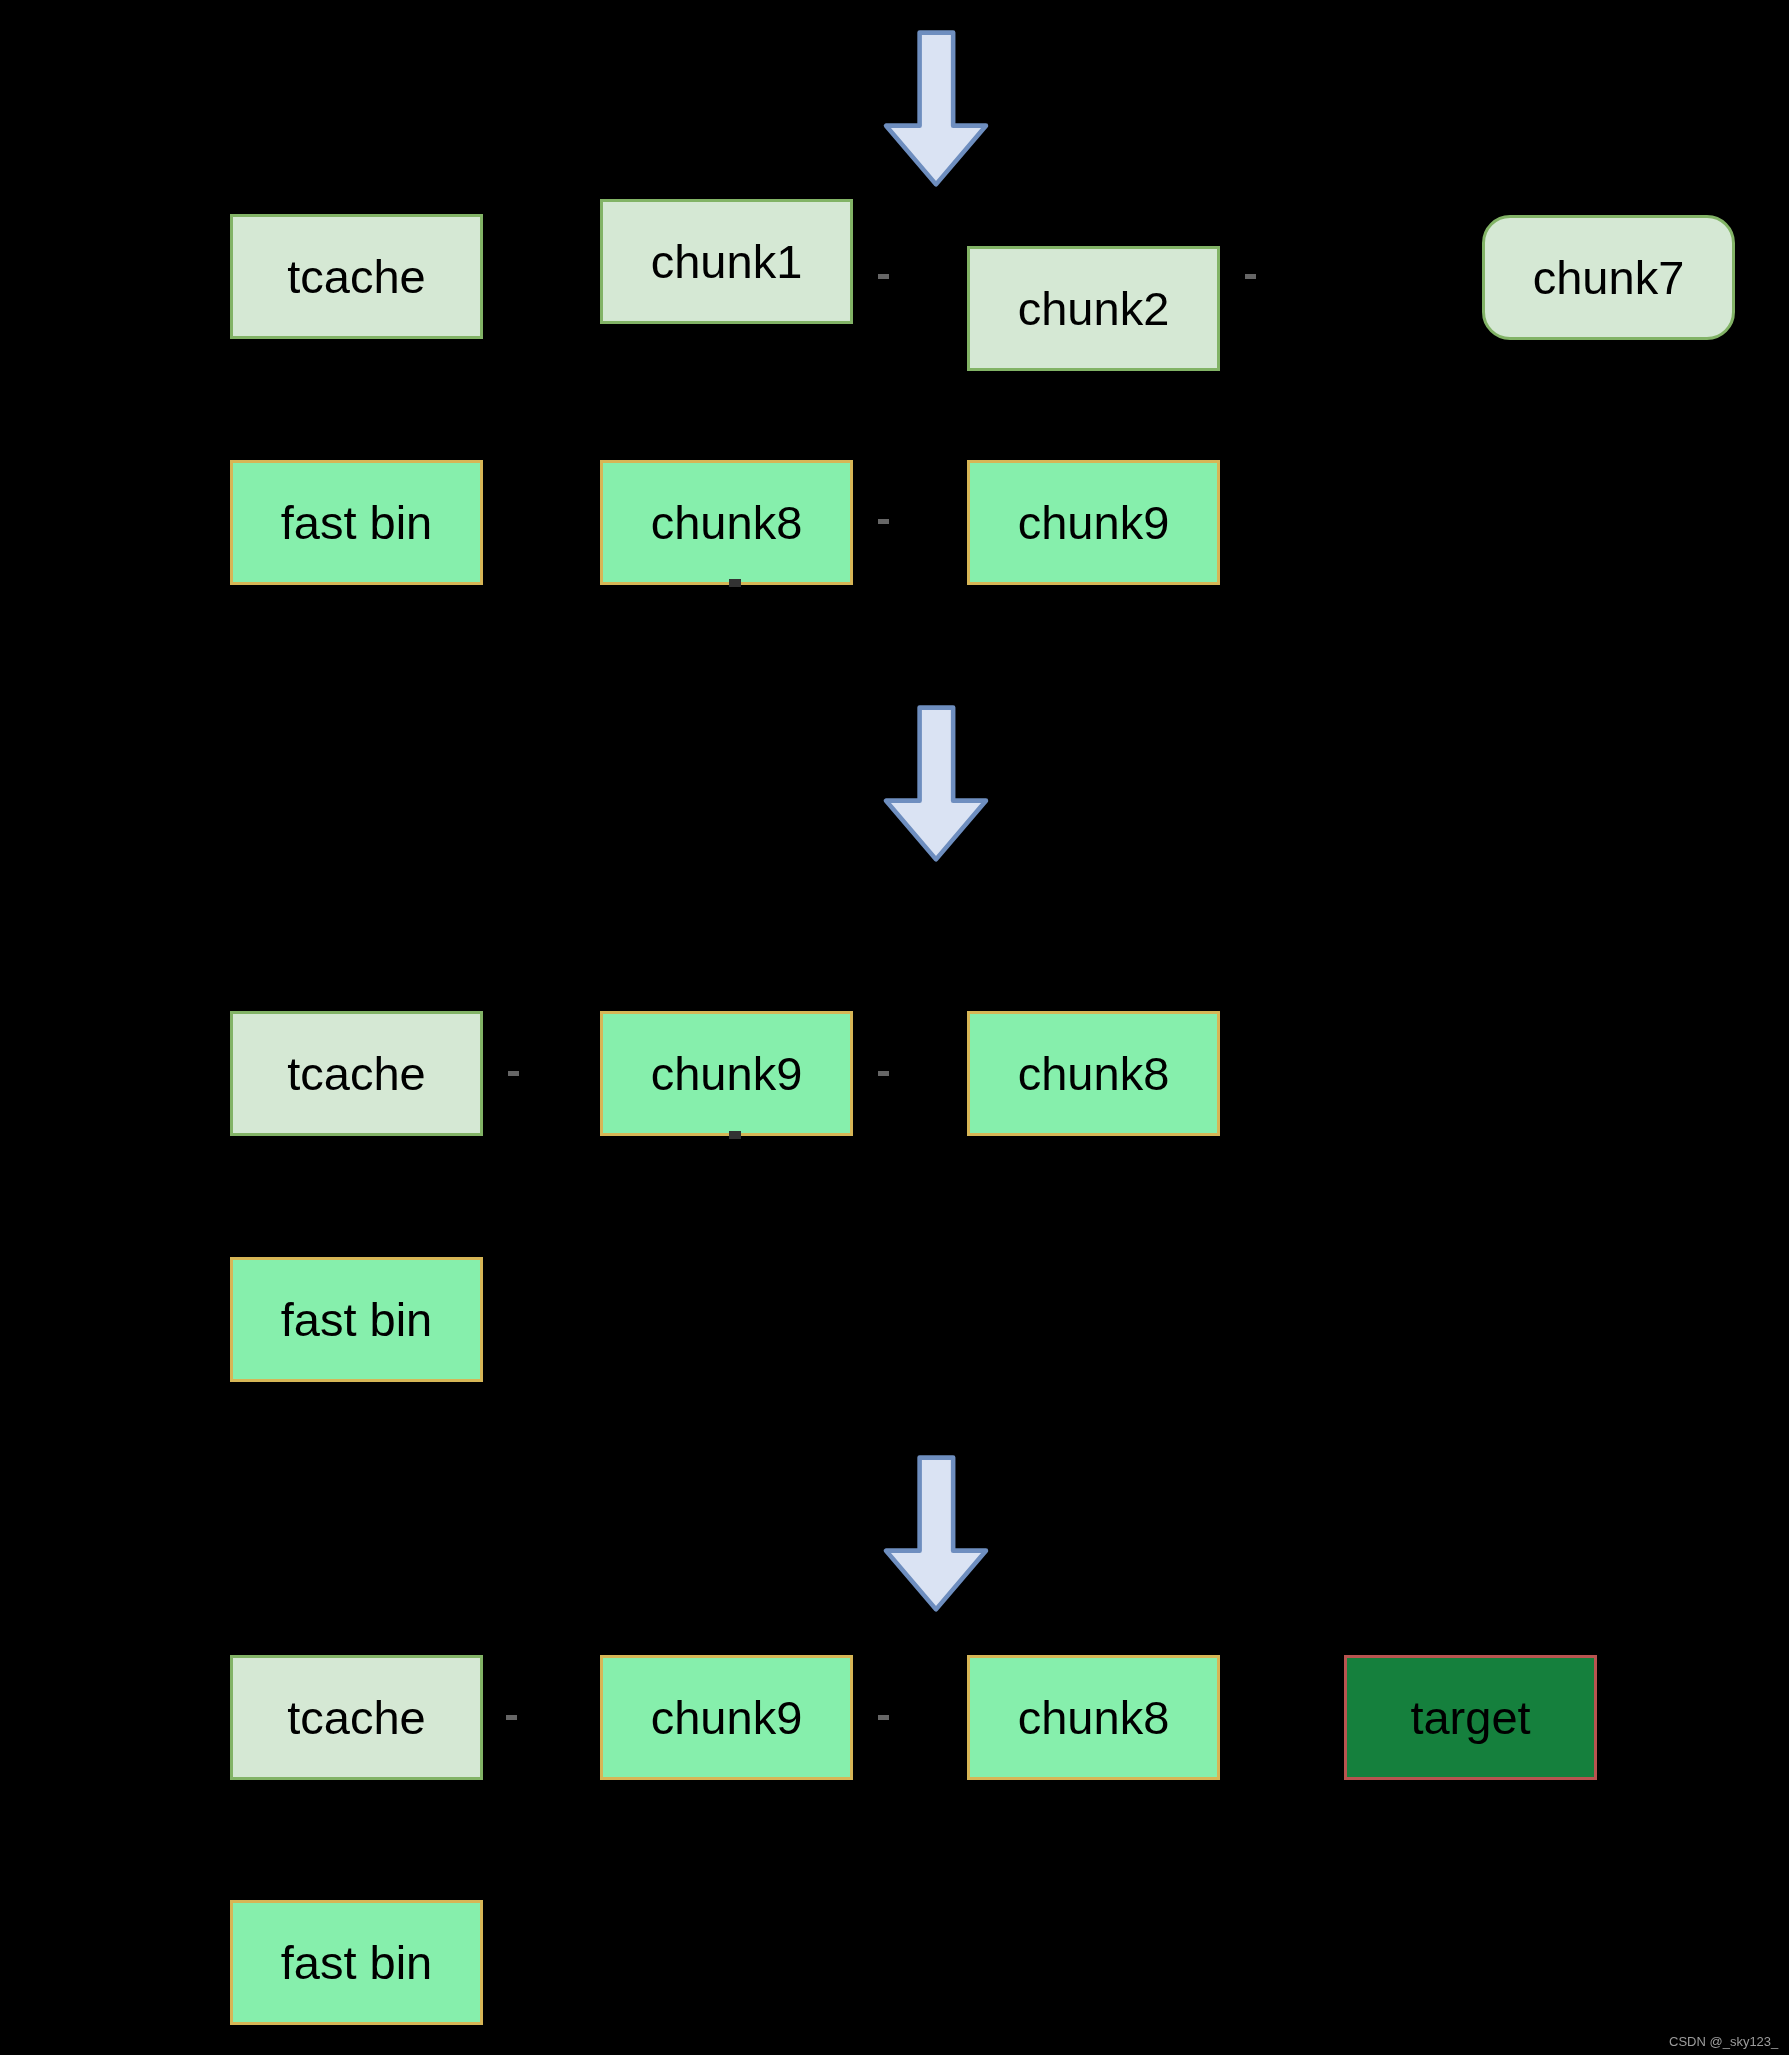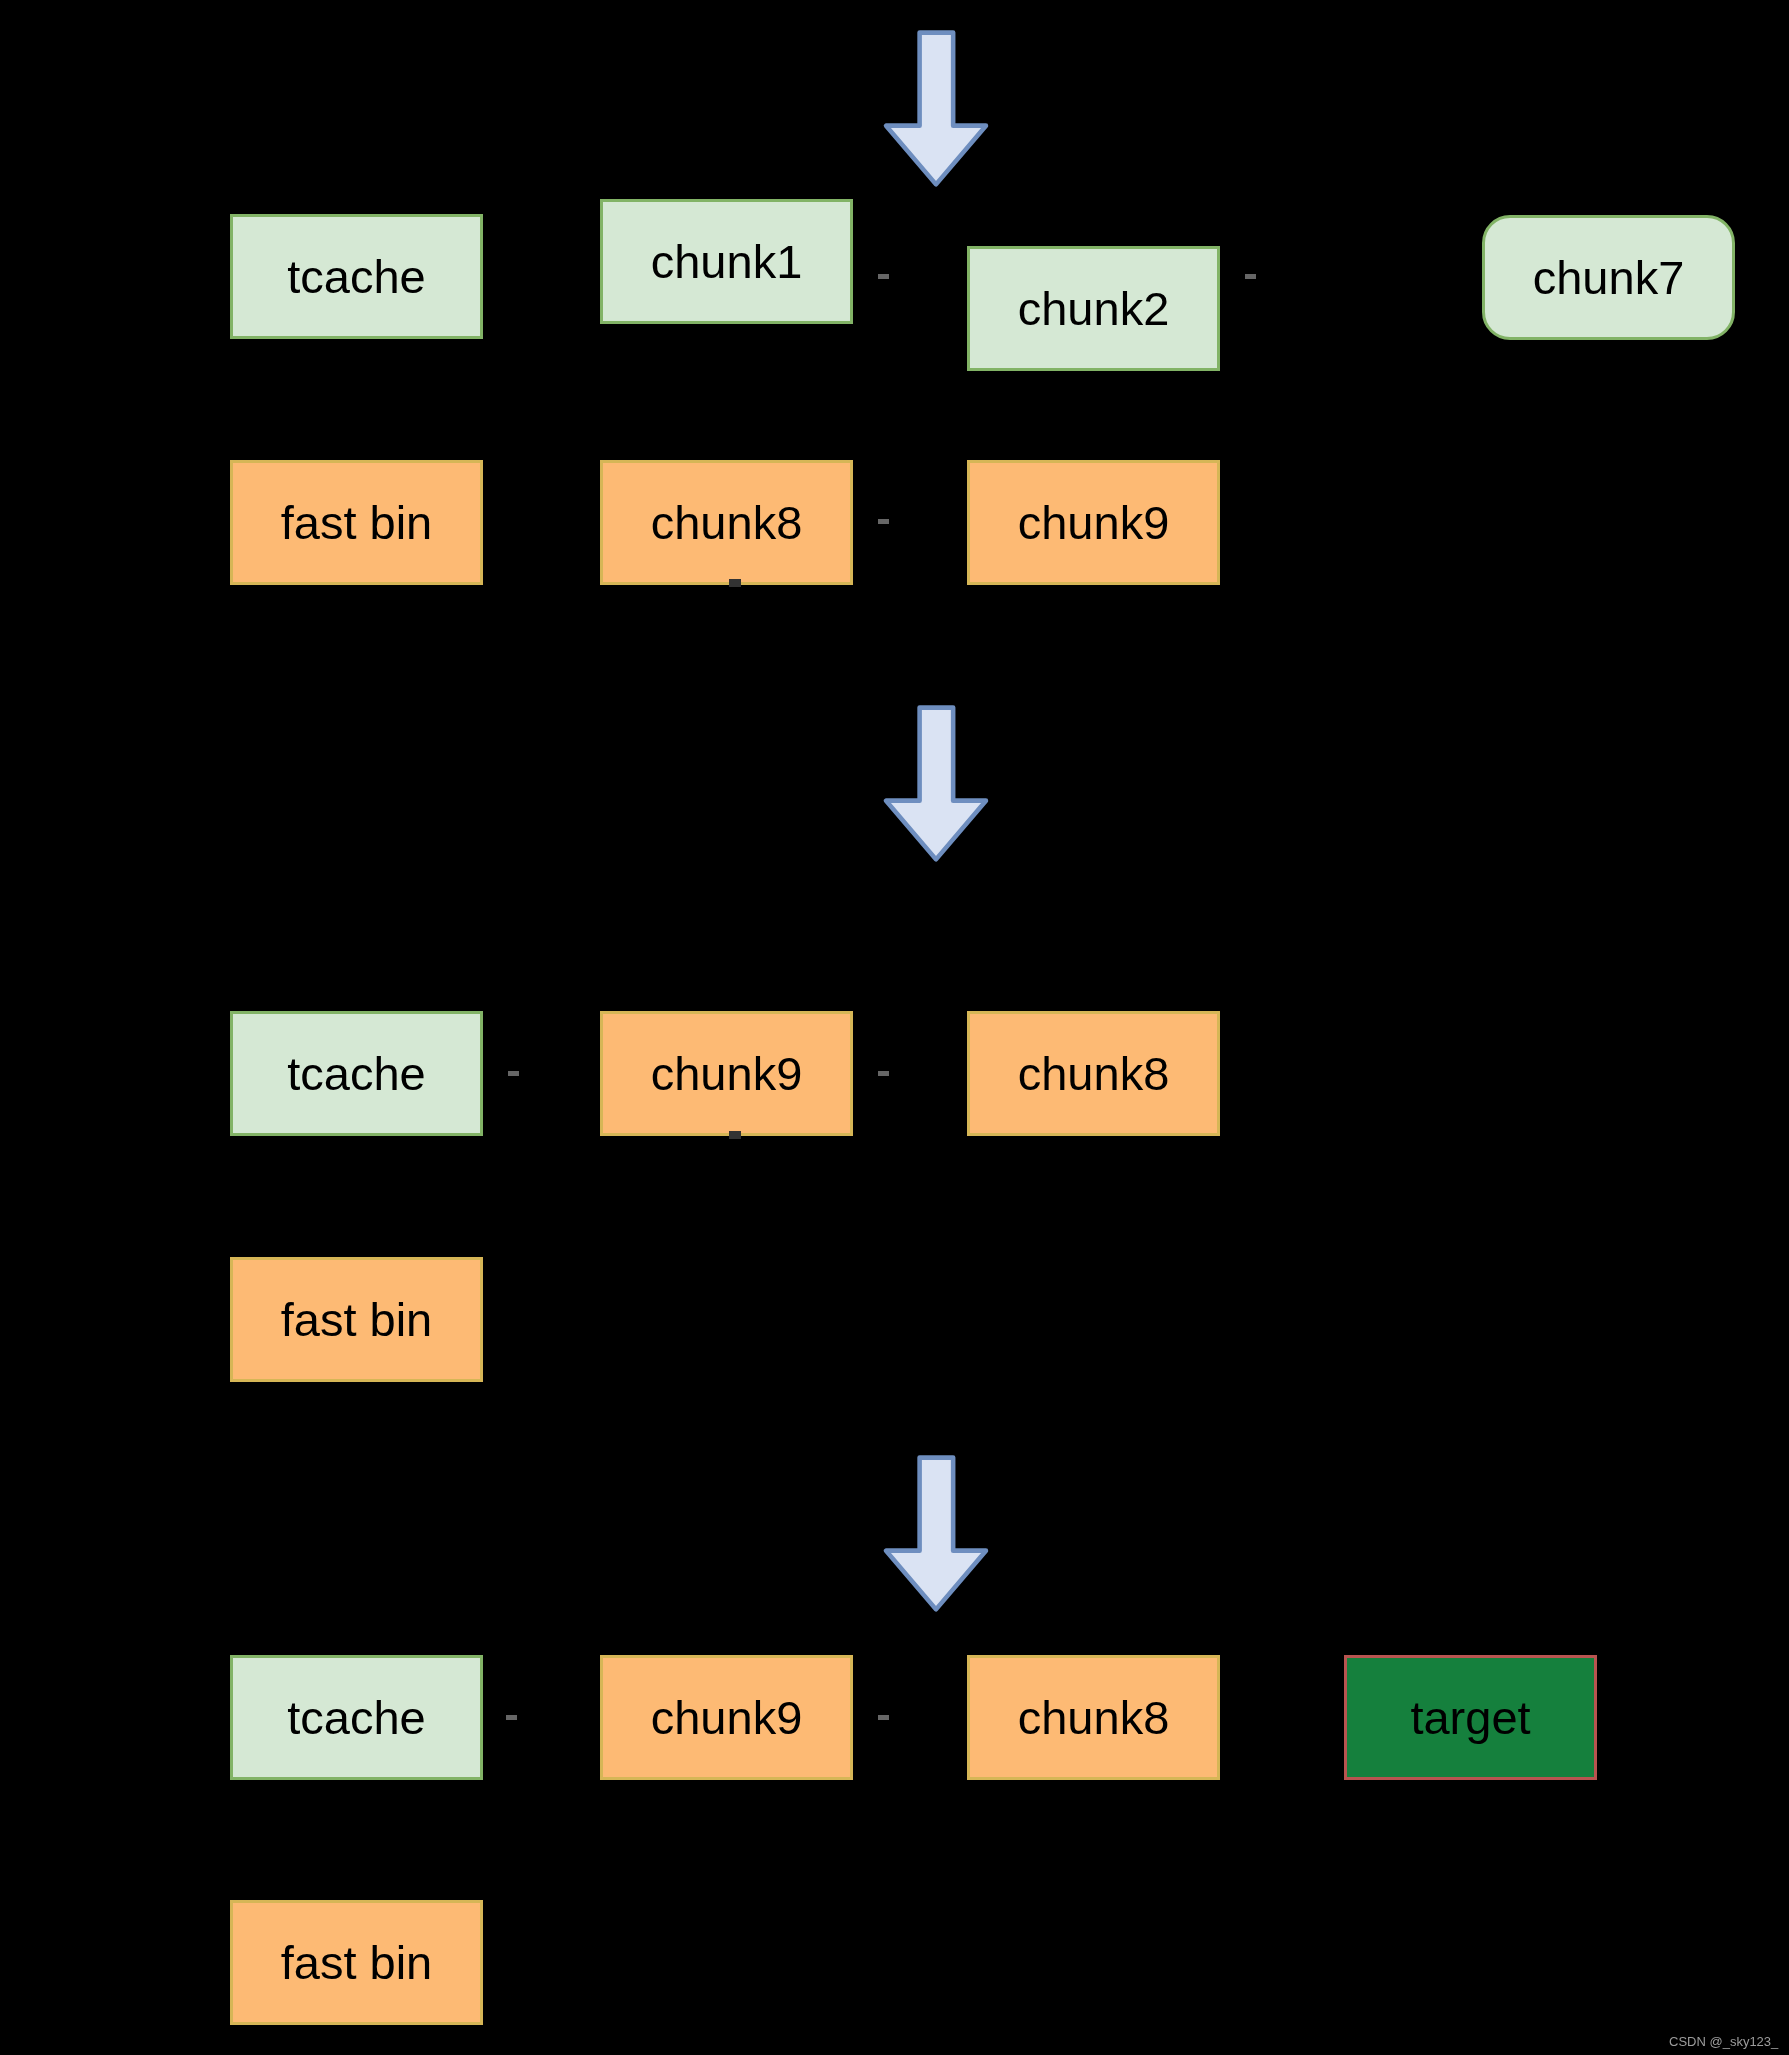--- a/index.html
+++ b/index.html
@@ -13,21 +13,21 @@
   .box {
     position:absolute;
     width:253px; height:125px;
     box-sizing:border-box;
     border:3.8px solid #000;
     display:flex; align-items:center; justify-content:center;
     font-size:47px; color:#000;
     font-family:"Liberation Sans", sans-serif;
   }
   .box.green  { background:#d5e8d4; border-color:#82b366; }
-  .box.yellow { background:#fdba74; border-color:#d6b656; }
+  .box.yellow { background:#86efac; border-color:#d6b656; }
   .box.red    { background:#15803d; border-color:#b85450; }
   .arrow { position:absolute; overflow:visible; }
   .arrow polygon {
     fill:#dae3f3;
     stroke:#6e8ebf;
     stroke-width:6;
     stroke-linejoin:round;
   }
   .dash { position:absolute; width:10.7px; height:4.6px; background:#666; }
   .tick { position:absolute; width:12.3px; height:7.7px; background:#333; }

